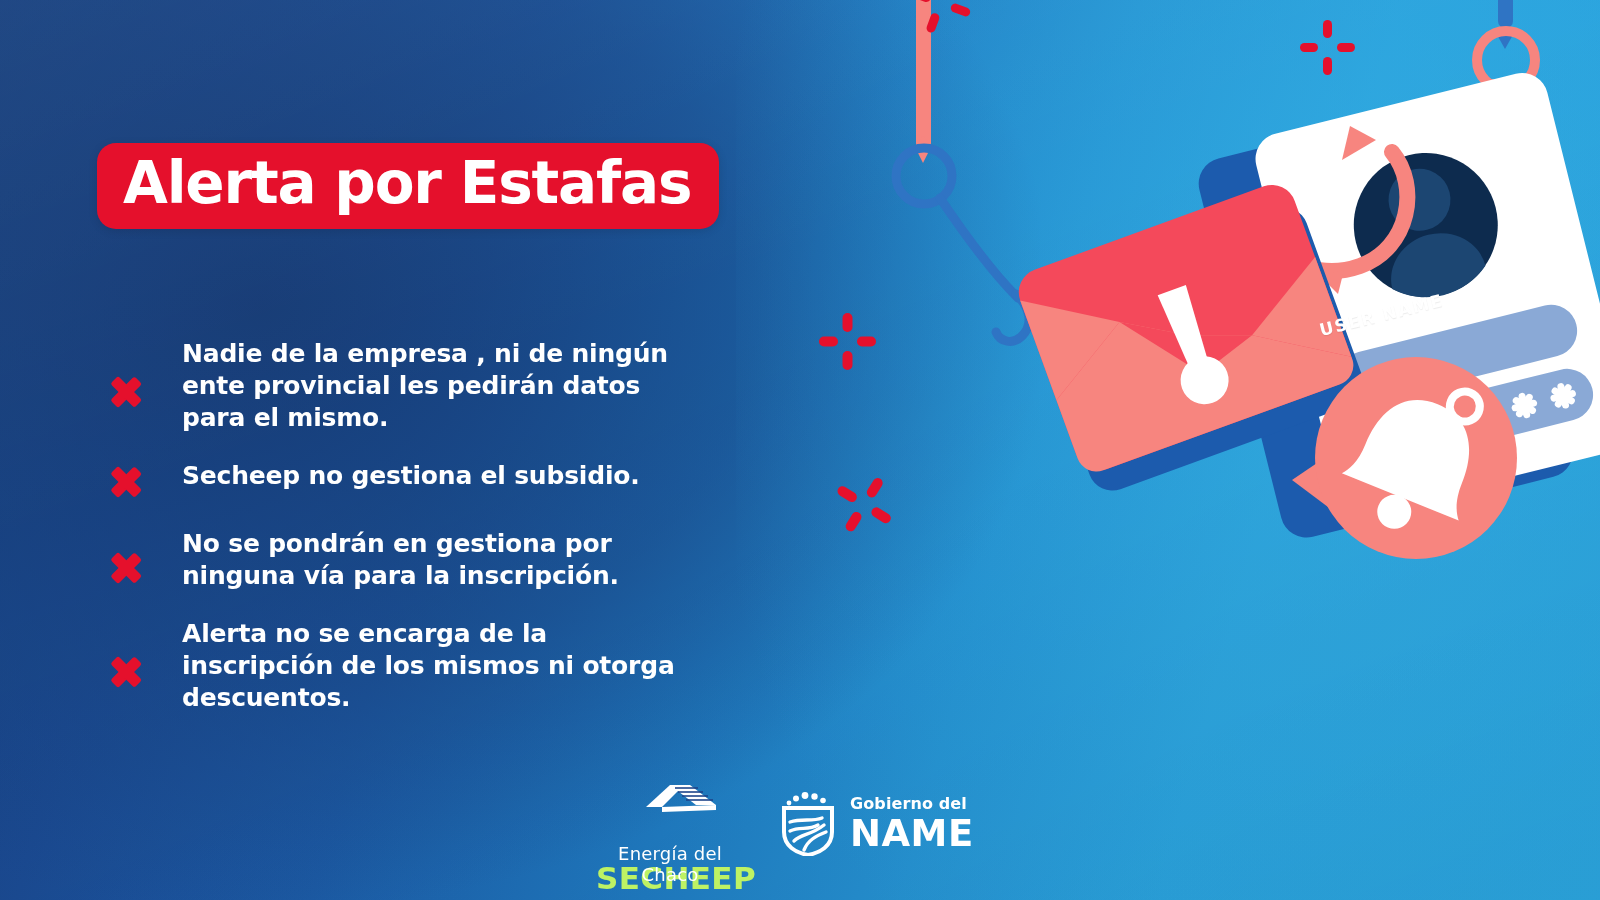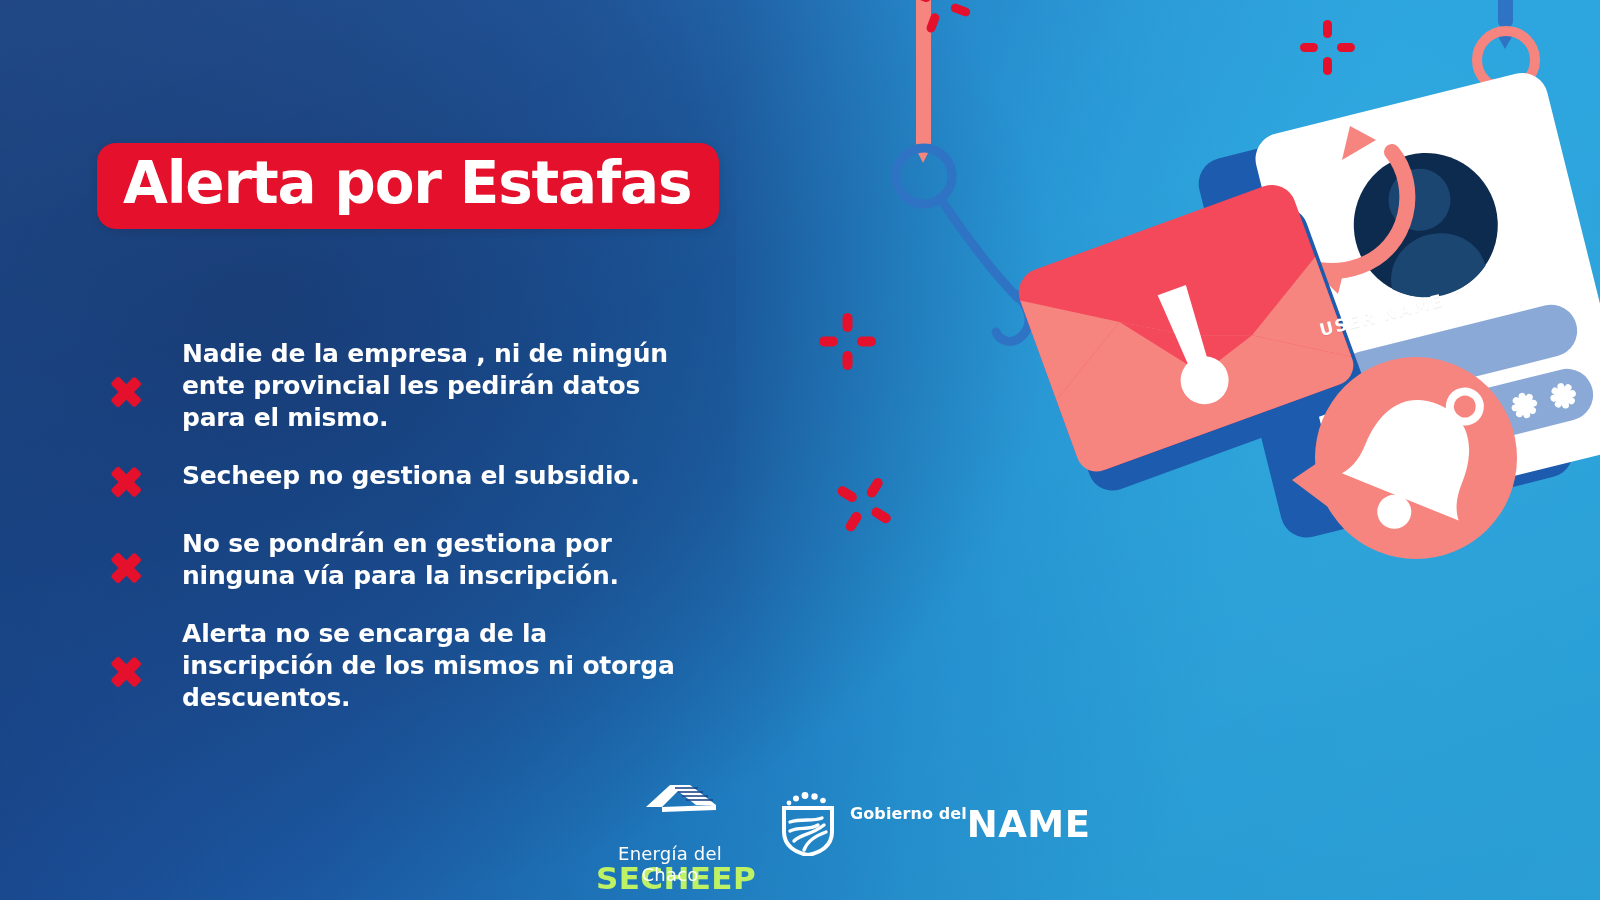--- a/index.html
+++ b/index.html
@@ -161,21 +161,21 @@
     text-align: center;
     color: #ffffff;
     font-size: 18px;
     font-weight: 400;
     letter-spacing: 0.2px;
     font-family: "DejaVu Sans", sans-serif;
   }
 
   .chaco-logo { position: relative; display: flex; align-items: center; gap: 12px; height: 70px; }
   .chaco-shield { width: 60px; height: 64px; flex: 0 0 auto; }
-  .chaco-words { display: flex; flex-direction: row; justify-content: center; line-height: 1; }
+  .chaco-words { display: flex; flex-direction: column; justify-content: center; line-height: 1; }
   .chaco-gob {
     color: #ffffff;
     font-size: 16px;
     font-weight: 600;
     letter-spacing: 0.1px;
     margin-bottom: 3px;
     font-family: "DejaVu Sans", sans-serif;
   }
   .chaco-name {
     color: #ffffff;

